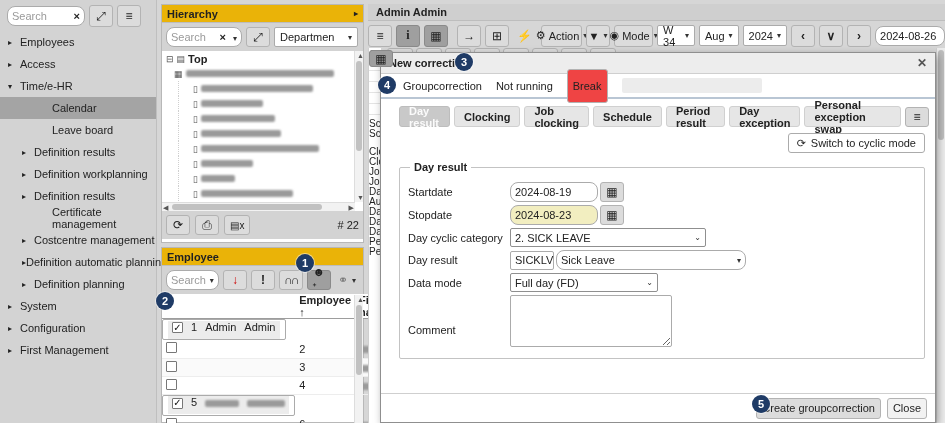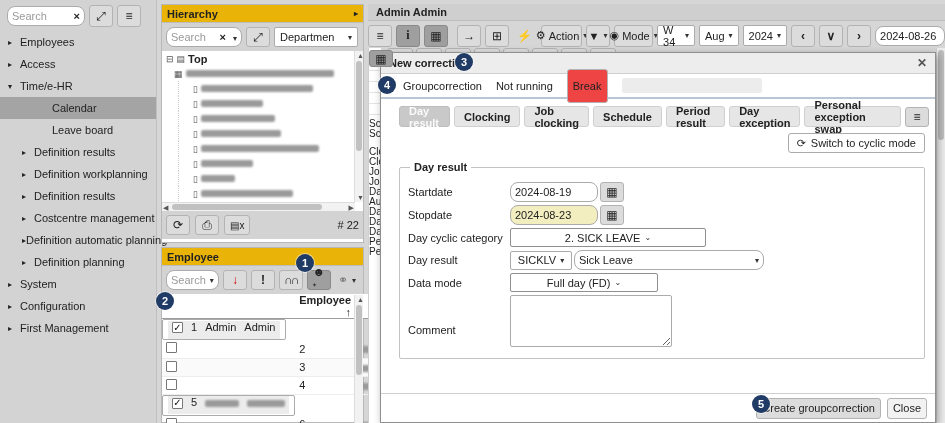--- a/index.html
+++ b/index.html
@@ -37,21 +37,21 @@
   .guide { border-left:1px dotted #cfcfcf; }
   .mini-ico { font-size:9px; color:#555; }
   .vsb { position:absolute; top:0; right:0; width:9px; background:#f2f2f2; border-left:1px solid #ddd; }
   .vsb .thumb { position:absolute; left:1px; width:6px; background:#c1c1c1; border-radius:3px; }
   .hsb { position:absolute; left:0; bottom:0; height:9px; background:#f2f2f2; border-top:1px solid #ddd; }
   .hsb .thumb { position:absolute; top:1px; height:6px; background:#c1c1c1; border-radius:3px; }
   .sb-arrow { color:#555; font-size:7px; position:absolute; }
 
   
   .etable { width:100%; border-collapse:collapse; }
-  .etable th { font-weight:bold; text-align:right; border-bottom:1px solid #9d9d9d; height:18px; padding:0 4px; background:#fff;margin-top:25px; }
+  .etable th { font-weight:bold; text-align:left; border-bottom:1px solid #9d9d9d; height:18px; padding:0 4px; background:#fff;margin-top:25px; }
   .etable td { height:18px; padding:0 4px; border-bottom:1px solid #ededed; }
   .etable tr.alt td { background:#fafafa; }
   .etable tr.sel td { background:#ececec; }
 
   
   #main-title { left:368px; top:4px; width:577px; height:17px; background:#cfcfcf; display:flex; align-items:center; padding:0 8px; font-weight:bold; border-bottom:1px solid #bdbdbd; }
   #main-toolbar { left:368px; top:23px; width:577px; height:25px; display:flex; align-items:center; gap:4px; }
   .sel { background:#fff; border:1px solid #ababab; border-radius:2px; height:21px; display:inline-flex; align-items:center; justify-content:space-between; padding:0 5px; cursor:pointer; }
 
   
@@ -78,21 +78,21 @@
   #cyclic-row { display:flex; justify-content:flex-end; padding:6px 10px 0 0; }
   #cyclic-btn { background:#fff; border:1px solid #ababab; border-radius:3px; height:20px; display:inline-flex; gap:5px; align-items:center; padding:0 8px; cursor:pointer; }
   fieldset { margin:8px 10px 0 18px; border:1px solid #c3c3c3; border-radius:2px; padding:6px 8px 8px 8px; }
   legend { font-weight:bold; padding:0 4px; margin-left:2px; }
   .frow { display:flex; align-items:center; margin:3px 0; }
   .flabel { width:102px; flex:0 0 auto; }
   .dinp { width:88px; }
   .dinp.hl { background:#f2eec0; }
   .calbtn { width:22px; height:20px; margin-left:2px; font-size:12px; padding:0; }
   select.ctl, .selbox { background:#fff; border:1px solid #8f8f8f; border-radius:2px; height:19px; font-family:inherit; font-size:11px; }
-  .selbox { display:inline-flex; align-items:center; justify-content:center; padding:0 4px; }
+  .selbox { display:inline-flex; align-items:center; justify-content:space-between; padding:0 4px; }
   textarea.ctl { width:162px; height:52px; border:1px solid #ababab; border-radius:2px; resize:both; font-family:inherit; }
   #dlg-footer { position:absolute; left:0; right:0; bottom:0; height:29px; border-top:1px solid #cfcfcf; display:flex; align-items:center; justify-content:flex-end; gap:6px; padding:0 8px; background:#fff; }
   #create-btn { font-weight:normal; }
   #close-btn { background:#f2f2f2; }
 </style>
 </head>
 <body>
 
 <div id="sidebar" class="abs">
   <div class="search-row">
@@ -125,20 +125,23 @@
       <span class="arr">▸</span>
       <span>Definition results</span>
     </div>
   <div class="nav-item lvl1">
       <span class="arr">▸</span>
       <span>Definition workplanning</span>
     </div>
   <div class="nav-item lvl1">
       <span class="arr">▸</span>
       <span>Definition results</span>
+    </div>
+  <div class="nav-item lvl1 noarr">
+      <span>Certificate management</span>
     </div>
   <div class="nav-item lvl1">
       <span class="arr">▸</span>
       <span>Costcentre management</span>
     </div>
   <div class="nav-item lvl1">
       <span class="arr">▸</span>
       <span style="white-space:nowrap">Definition automatic planning</span>
     </div>
   <div class="nav-item lvl1">
@@ -426,21 +429,21 @@
     </div>
     <div class="frow">
       <span class="flabel">Day cyclic category</span>
       <span class="selbox" style="width:196px">
           <span>2. SICK LEAVE</span>
           <span class="caret">⌄</span>
         </span>
     </div>
     <div class="frow">
       <span class="flabel">Day result</span>
-      <span class="selbox" style="width:62px; border-color:#ababab">
+      <span class="selbox" style="width:44px; border-color:#ababab">
           <span>SICKLV</span>
           <span class="caret">▾</span>
         </span>
       <span class="inp" style="width:190px; margin-left:2px; justify-content:space-between">
           <span>Sick Leave</span>
           <span class="caret">▾</span>
         </span>
     </div>
     <div class="frow">
       <span class="flabel">Data mode</span>

